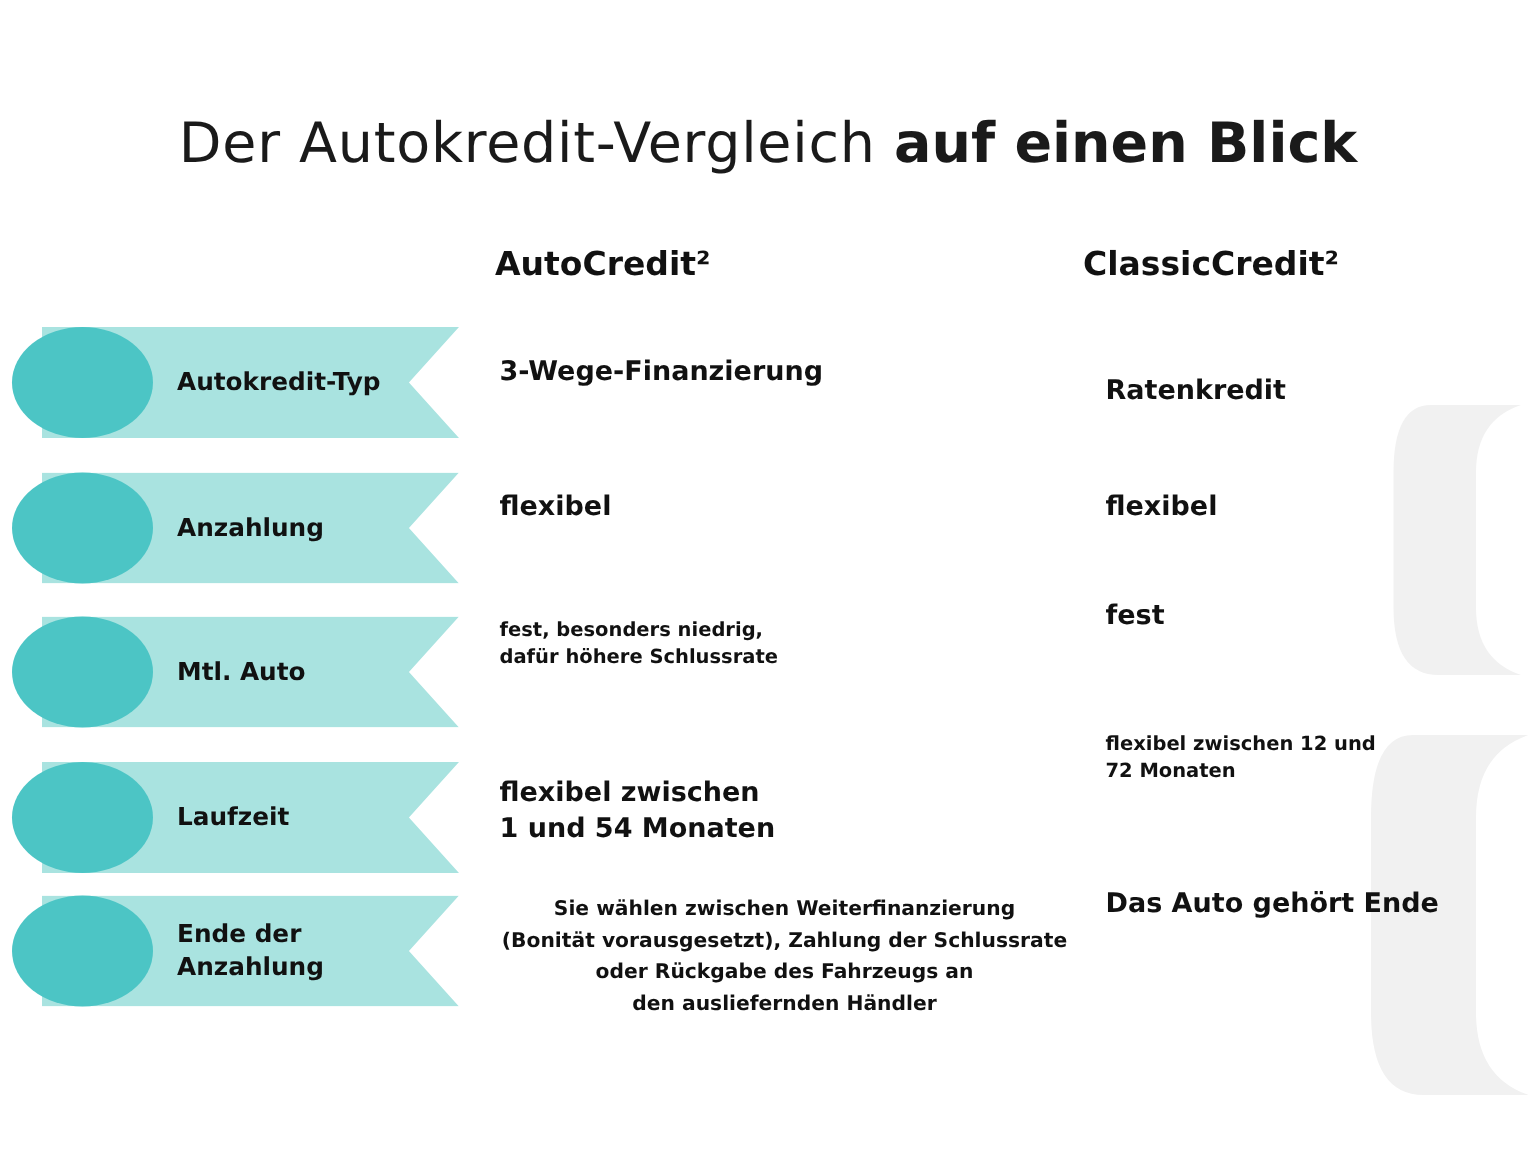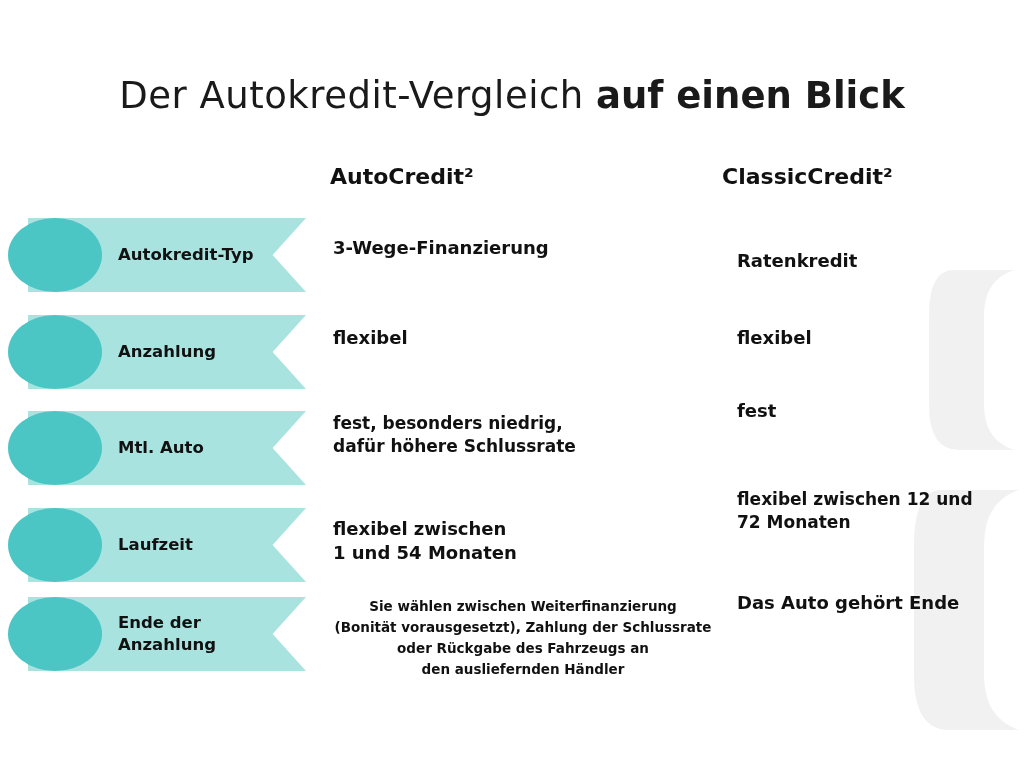--- a/index.html
+++ b/index.html
@@ -93,21 +93,21 @@
   .cell {
     position: absolute;
     font-weight: 700;
     color: #111111;
     line-height: 1.35;
   }
   .cell.c1 { left: 333px; width: 380px; }
   .cell.c2 { left: 737px; width: 270px; }
 
   .fs18 { font-size: 18px; }
-  .fs17 { font-size: 17px; }
+  .fs17 { font-size: 13px; }
   .fs13 { font-size: 13.5px; line-height: 1.55; text-align: center; }
 </style>
 </head>
 <body>
 
 <div class="watermark">
   <svg width="200" height="768" viewBox="0 0 200 768" xmlns="http://www.w3.org/2000/svg">
     <path d="M130 270 q-25 0 -25 45 l0 90 q0 45 30 45 l55 0 q-30 -10 -30 -45 l0 -90 q0 -35 30 -45 z" fill="#f1f1f1"></path>
     <path d="M118 490 q-28 0 -28 55 l0 130 q0 55 35 55 l70 0 q-35 -12 -35 -55 l0 -130 q0 -43 35 -55 z" fill="#f1f1f1"></path>
   </svg>

